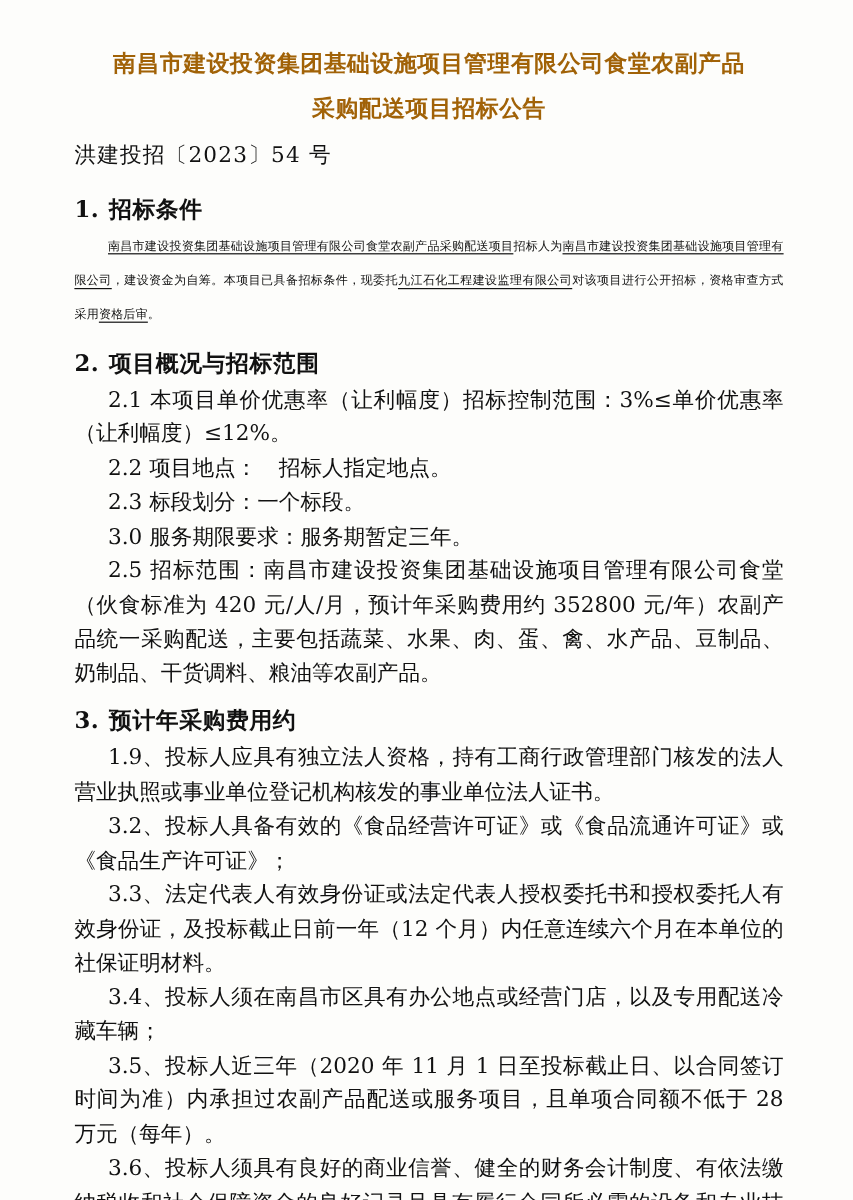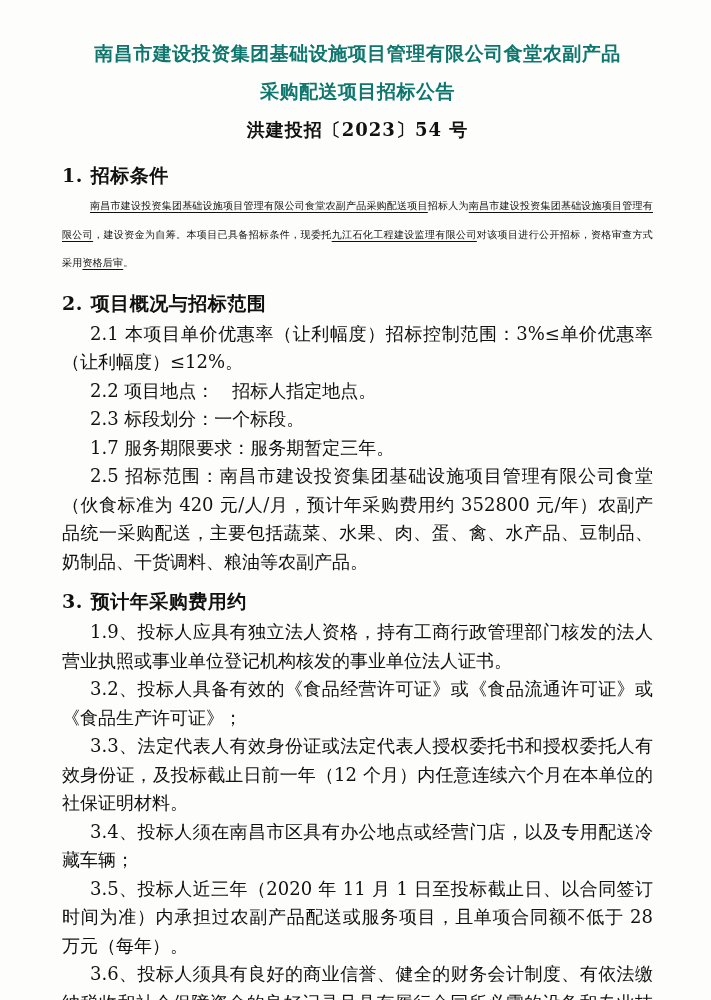--- a/index.html
+++ b/index.html
@@ -21,28 +21,27 @@
     background: #fdfdfb;
     box-sizing: border-box;
     padding: 34px 58px 0 62px;
   }
   .doc-title {
     text-align: center;
     font-weight: bold;
     font-size: 19px;
     line-height: 38px;
     letter-spacing: 0.5px;
-    color: #0f766e;
+    color: #a16207;
   }
   .doc-title .line2 {
     display: block;
   }
   .doc-number {
-    text-align: center;
-    font-weight: bold;
+    font-weight: normal;
     font-size: 18px;
     line-height: 40px;
     letter-spacing: 1px;
     margin-bottom: 6px;
   }
   .section-head {
     font-weight: bold;
     font-size: 19px;
     line-height: 30px;
     margin: 10px 0 2px 0;
@@ -99,21 +98,21 @@
     </p>
   </div>
 
   <div class="section-head">
     <span class="num">2.</span><span>项目概况与招标范围</span>
   </div>
   <div class="para-block">
     <p class="sub">2.1 本项目单价优惠率（让利幅度）招标控制范围：3%≤单价优惠率（让利幅度）≤12%。</p>
     <p class="sub">2.2 项目地点：　招标人指定地点。</p>
     <p class="sub">2.3 标段划分：一个标段。</p>
-    <p class="sub">1.7 服务期限要求：服务期暂定三年。</p>
+    <p class="sub">3.0 服务期限要求：服务期暂定三年。</p>
     <p class="sub">2.5 招标范围：南昌市建设投资集团基础设施项目管理有限公司食堂（伙食标准为 420 元/人/月，预计年采购费用约 352800 元/年）农副产品统一采购配送，主要包括蔬菜、水果、肉、蛋、禽、水产品、豆制品、奶制品、干货调料、粮油等农副产品。</p>
   </div>
 
   <div class="section-head">
     <span class="num">3.</span><span>预计年采购费用约</span>
   </div>
   <div class="para-block">
     <p class="sub">1.9、投标人应具有独立法人资格，持有工商行政管理部门核发的法人营业执照或事业单位登记机构核发的事业单位法人证书。</p>
     <p class="sub">3.2、投标人具备有效的《食品经营许可证》或《食品流通许可证》或《食品生产许可证》；</p>
     <p class="sub">3.3、法定代表人有效身份证或法定代表人授权委托书和授权委托人有效身份证，及投标截止日前一年（12 个月）内任意连续六个月在本单位的社保证明材料。</p>

